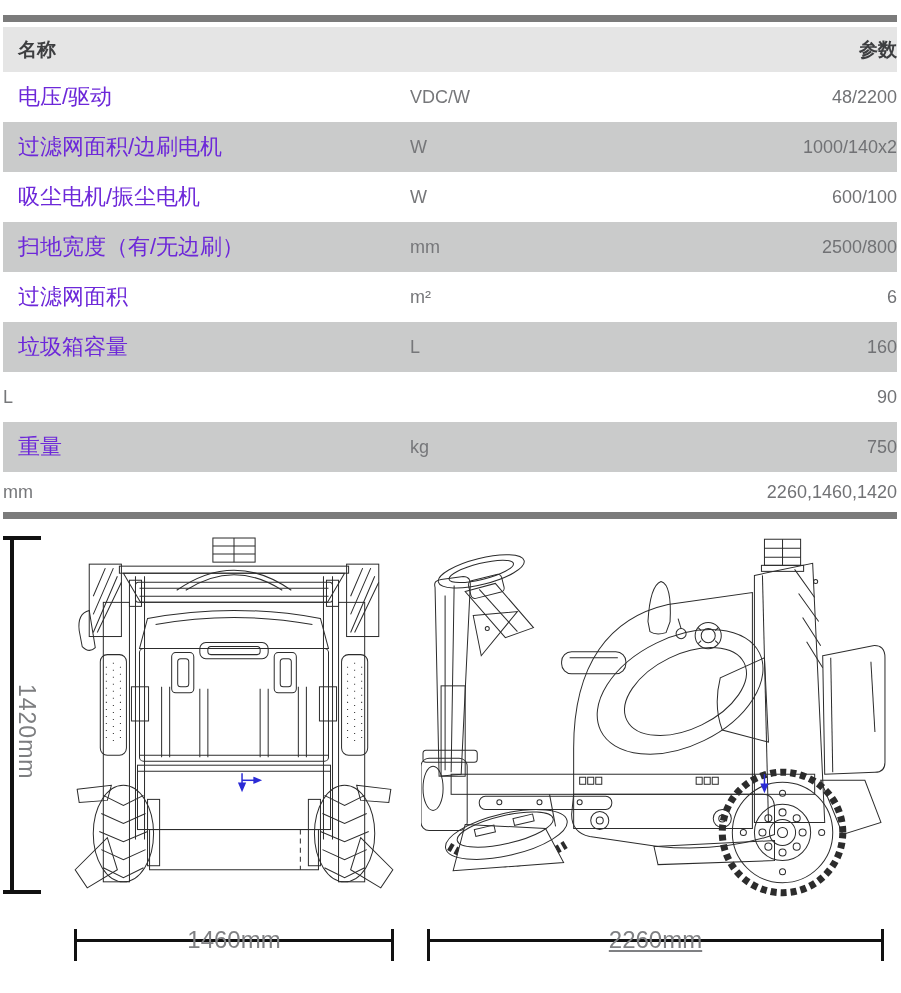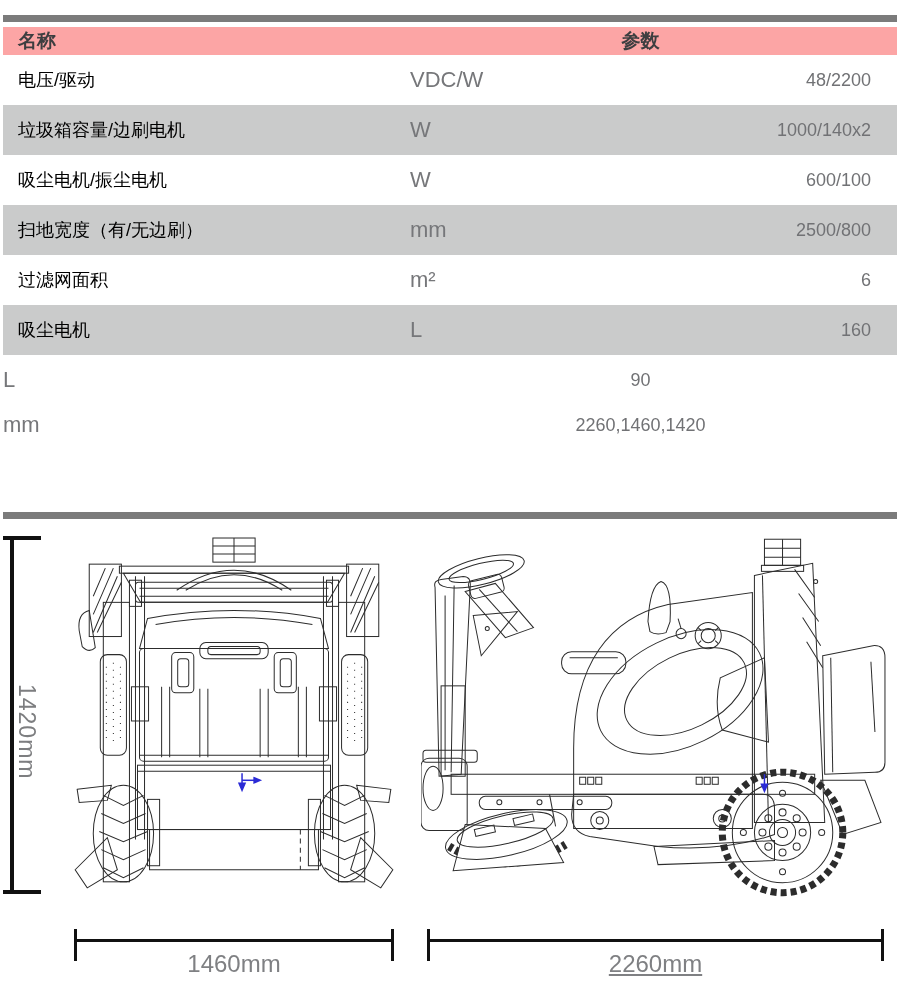--- a/index.html
+++ b/index.html
@@ -9,39 +9,39 @@
   }
   
   .topbar,.bottombar{position:absolute;left:3px;right:4px;height:7px;background:#7b7b7b;}
   .topbar{top:15px;}
   .bottombar{top:512px;}
   .spec-table{position:absolute;left:3px;right:4px;top:27px;}
   .trow{
     display:grid;grid-template-columns:407px 1fr auto;align-items:center;
     height:50px;background:#ffffff;
   }
-  .trow.hdr{height:28px;background:#fca5a5;}
+  .trow.hdr{height:45px;background:#e5e5e5;}
   .trow:nth-child(odd):not(.hdr){background:#ffffff;}
   .trow.alt{background:#cacbcb;}
   .trow:last-child{height:40px;}
-  .cell-name{padding-left:15px;font-size:18px;color:#000000;}
-  .cell-unit{font-size:22px;color:#76777a;}
-  .cell-value{text-align:center;padding-right:26px;font-size:18px;color:#717275;}
+  .cell-name{padding-left:15px;font-size:22px;color:#6d28d9;}
+  .cell-unit{font-size:18px;color:#76777a;}
+  .cell-value{text-align:right;font-size:18px;color:#717275;}
   .hdr .cell-name,.hdr .cell-unit,.hdr .cell-value{font-weight:bold;color:#3d3e40;font-size:19px;}
   
   .vdim-line{position:absolute;left:10px;top:536px;width:4px;height:358px;background:#111;}
   .vdim-tick{position:absolute;left:3px;width:38px;height:4px;background:#111;}
   .vdim-label{
     position:absolute;left:13px;top:684px;writing-mode:vertical-rl;
     font-size:23px;color:#7d7e80;letter-spacing:1px;
   }
   .hdim{position:absolute;top:929px;height:34px;}
   .hdim .bar{position:absolute;left:0;right:0;top:10px;height:3px;background:#111;}
   .hdim .tick{position:absolute;top:0;width:3px;height:32px;background:#111;}
-  .hdim-label{position:absolute;top:950px;font-size:24px;color:#7f8083;text-align:center;}
+  .hdim-label{position:absolute;top:926px;font-size:24px;color:#7f8083;text-align:center;}
   .drawing{position:absolute;}
   .drawing svg{display:block;}
 </style>
 </head>
 <body>
 
 <div class="screen">
 
   <div class="topbar"></div>
 
@@ -51,21 +51,21 @@
       <div class="cell-value">参数</div>
     </div>
     <div>
     <div class="trow">
       <div class="cell-name">电压/驱动</div>
       <div class="cell-unit">VDC/W</div>
       <div class="cell-value">48/2200</div>
     </div>
 
     <div class="trow alt">
-      <div class="cell-name">垃圾箱容量/边刷电机</div>
+      <div class="cell-name">过滤网面积/边刷电机</div>
       <div class="cell-unit">W</div>
       <div class="cell-value">1000/140x2</div>
     </div>
 
     <div class="trow">
       <div class="cell-name">吸尘电机/振尘电机</div>
       <div class="cell-unit">W</div>
       <div class="cell-value">600/100</div>
     </div>
 
@@ -75,30 +75,35 @@
       <div class="cell-value">2500/800</div>
     </div>
 
     <div class="trow">
       <div class="cell-name">过滤网面积</div>
       <div class="cell-unit">m²</div>
       <div class="cell-value">6</div>
     </div>
 
     <div class="trow alt">
-      <div class="cell-name">吸尘电机</div>
+      <div class="cell-name">垃圾箱容量</div>
       <div class="cell-unit">L</div>
       <div class="cell-value">160</div>
     </div>
 
     <div class="trow">
       <div class="cell-unit">L</div>
       <div class="cell-value">90</div>
     </div>
 
+    <div class="trow alt">
+      <div class="cell-name">重量</div>
+      <div class="cell-unit">kg</div>
+      <div class="cell-value">750</div>
+    </div>
 
     <div class="trow">
       <div class="cell-unit">mm</div>
       <div class="cell-value">2260,1460,1420</div>
     </div>
   </div>
   </div>
 
   <div class="bottombar"></div>
 

